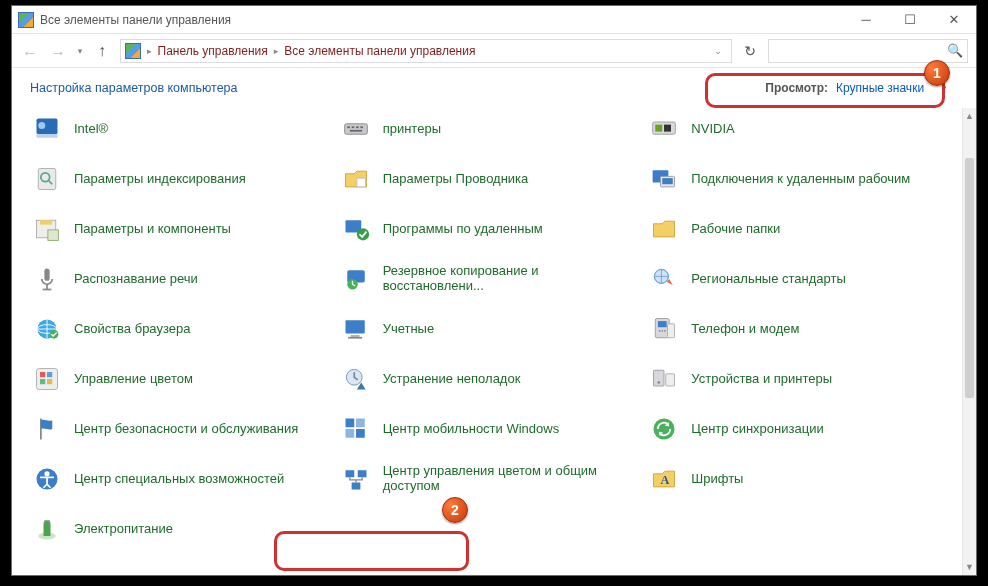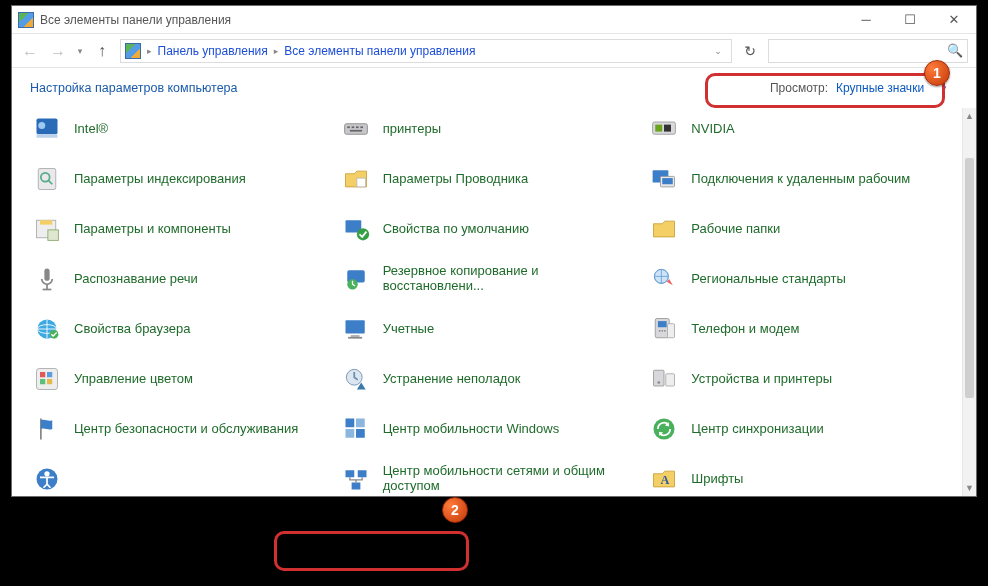--- a/index.html
+++ b/index.html
@@ -1,43 +1,43 @@
 <!DOCTYPE html>
 <html><head>
 <meta charset="utf-8">
 <style>
   * { box-sizing: border-box; margin: 0; padding: 0; }
   html, body { width: 988px; height: 586px; font-family: "Segoe UI", Tahoma, sans-serif; font-size: 12px; background: #000; overflow: hidden; }
   .frame { position: relative; width: 988px; height: 586px; background: #000; }
-  .window { position: absolute; left: 11px; top: 5px; width: 966px; height: 492px; background: #fff; border: 1px solid #6b6b6b; }
+  .window { position: absolute; left: 11px; top: 5px; width: 966px; height: 571px; background: #fff; border: 1px solid #6b6b6b; }
   
   .titlebar { height: 28px; display: flex; align-items: center; border-bottom: 1px solid #e5e5e5; }
   .titlebar .app-icon { width: 16px; height: 16px; margin: 0 6px 0 6px; background: linear-gradient(135deg,#5bb45b 0 33%,#539de6 33% 66%,#efaa3a 66% 100%); border: 1px solid #3a6aa8; }
   .titlebar .title { flex: 1; color: #555; font-size: 12px; }
   .titlebar .btn { width: 44px; height: 28px; display: flex; align-items: center; justify-content: center; color: #555; font-size: 13px; }
   
   .addrbar { height: 34px; display: flex; align-items: center; border-bottom: 1px solid #e5e5e5; padding: 0 4px; }
   .nav-arrow { width: 28px; height: 28px; display: flex; align-items: center; justify-content: center; color: #bfbfbf; font-size: 16px; }
   .history-chev { width: 16px; height: 28px; display:flex; align-items:center; justify-content:center; color:#888; font-size:9px; }
   .nav-up { width: 28px; height: 28px; display: flex; align-items: center; justify-content: center; color: #555; font-size: 16px; }
   .crumbbox { flex: 1; height: 24px; margin: 0 4px; display: flex; align-items: center; border: 1px solid #dcdcdc; padding: 0 2px; }
   .crumb-icon { width: 16px; height: 16px; margin: 0 4px 0 2px; background: linear-gradient(135deg,#5bb45b 0 33%,#539de6 33% 66%,#efaa3a 66% 100%); border: 1px solid #3a6aa8; }
-  .crumb { padding: 0 4px; color: #1d4ed8; }
+  .crumb { padding: 0 4px; color: #7f1d1d; }
   .crumb-sep { color: #888; padding: 0 2px; font-size: 9px; }
   .crumb-hist { margin-left: auto; width: 22px; text-align: center; color:#888; font-size:9px; }
   .refresh { width: 28px; height: 28px; display: flex; align-items: center; justify-content: center; color: #555; font-size: 14px; }
   .searchbox { width: 200px; height: 24px; border: 1px solid #dcdcdc; display: flex; align-items: center; padding: 0 4px; margin: 0 4px; }
   .searchbox input { flex:1; border:none; outline:none; font-size:12px; color:#888; background:transparent; }
   .search-icon { width:16px; color:#777; font-size:13px; }
   
   .content-head { height: 40px; display:flex; align-items:center; padding: 0 18px; }
   .content-head .page-title { color: #1a5aa8; font-size: 12.5px; }
   .content-head .spacer { flex:1; }
   .view-region { display:flex; align-items:center; gap:8px; padding:3px 10px; }
-  .view-label { color:#555; }
+  .view-label { color:#555;font-weight:bold; }
   .view-mode { color:#0a5ac0; display:flex; align-items:center; gap:16px; }
   .view-mode .chev { color:#0a5ac0; font-size:8px; }
   
   .hl1 { position:absolute; border:3px solid #d03030; border-radius:10px; pointer-events:none; }
   
   .badge { position:absolute; width:26px; height:26px; border-radius:50%; background: radial-gradient(circle at 30% 30%, #ff7a3a, #c23a0a); color:#fff; font-weight:700; font-size:14px; display:flex; align-items:center; justify-content:center; border:1px solid #a02a05; box-shadow:0 1px 2px rgba(0,0,0,.4); pointer-events:none; }
   
   .grid-wrap { position:relative; height: calc(100% - 28px - 34px - 40px); overflow:hidden; }
   .grid { position:absolute; left:0; right:14px; top:-4px; display:grid; grid-template-columns: repeat(3, 1fr); column-gap:0; row-gap:0; padding: 0 12px 12px 12px; }
   .item { display:flex; align-items:center; gap:10px; height:50px; padding:0 6px; }
@@ -189,21 +189,21 @@
           <div class="item">
     <div class="icon">
               <span class="ic" style="background:transparent">
                 <svg viewBox="0 0 32 32">
                   <rect x="4" y="6" width="18" height="14" rx="1" fill="#3c7ec7"></rect>
                   <circle cx="24" cy="22" r="7" fill="#35a043"></circle>
                   <path d="M20 22l3 3 5-6" stroke="#fff" stroke-width="2" fill="none"></path>
                 </svg>
               </span>
             </div>
-    <div class="label">Свойства по умолчанию</div>
+    <div class="label">Программы по удаленным</div>
   </div>
           <div class="item">
     <div class="icon">
               <span class="ic" style="background:transparent">
                 <svg viewBox="0 0 32 32">
                   <path d="M4 10h10l3-3h11v18H4z" fill="#f4cf66" stroke="#caa23a"></path>
                 </svg>
               </span>
             </div>
     <div class="label">Рабочие папки</div>
@@ -364,33 +364,34 @@
           <div class="item">
     <div class="icon">
               <span class="ic" style="background:transparent">
                 <svg viewBox="0 0 32 32">
                   <circle cx="16" cy="16" r="12" fill="#3c7ec7"></circle>
                   <circle cx="16" cy="10" r="3" fill="#fff"></circle>
                   <path d="M8 14h16M16 14v8M12 26l4-4 4 4" stroke="#fff" stroke-width="2" fill="none"></path>
                 </svg>
               </span>
             </div>
+    <div class="label">Центр специальных возможностей</div>
   </div>
           <div class="item">
     <div class="icon">
               <span class="ic" style="background:transparent">
                 <svg viewBox="0 0 32 32">
                   <rect x="4" y="6" width="10" height="8" fill="#3c7ec7"></rect>
                   <rect x="18" y="6" width="10" height="8" fill="#3c7ec7"></rect>
                   <rect x="11" y="20" width="10" height="8" fill="#3c7ec7"></rect>
                   <path d="M9 14v3h14v-3M16 17v3" stroke="#888" stroke-width="1.5" fill="none"></path>
                 </svg>
               </span>
             </div>
-    <div class="label">Центр мобильности сетями и общим доступом</div>
+    <div class="label">Центр управления цветом и общим доступом</div>
   </div>
           <div class="item">
     <div class="icon">
               <span class="ic" style="background:transparent">
                 <svg viewBox="0 0 32 32">
                   <path d="M4 10h10l3-3h11v18H4z" fill="#f4cf66" stroke="#caa23a"></path>
                   <text x="12" y="22" font-size="14" font-family="Georgia" fill="#2a5aa0" font-weight="700">A</text>
                 </svg>
               </span>
             </div>

